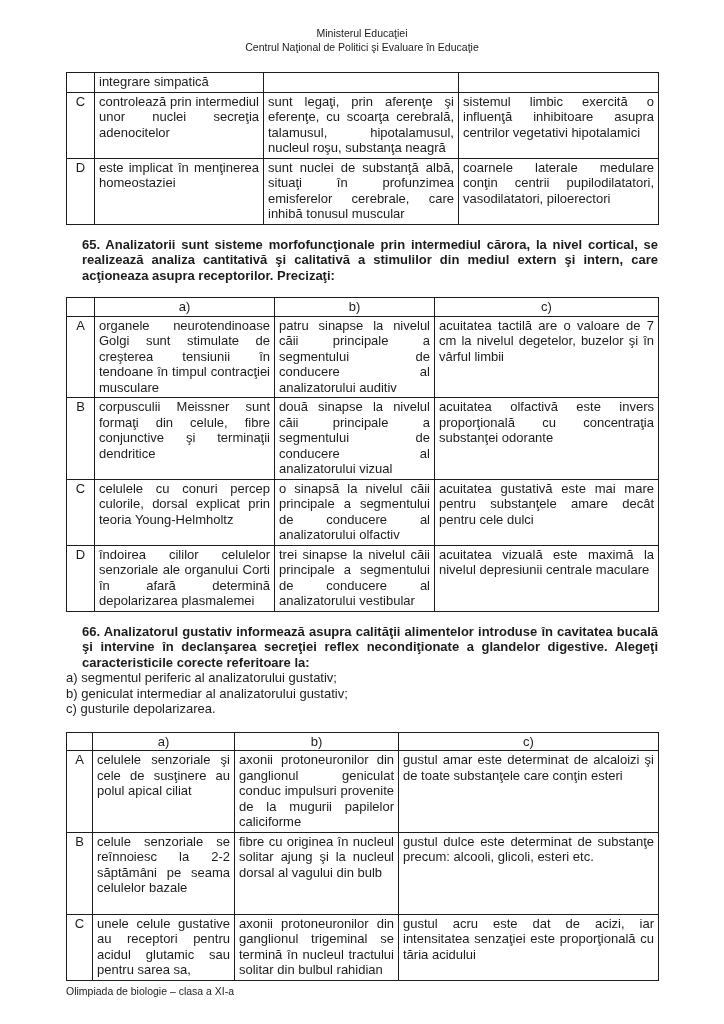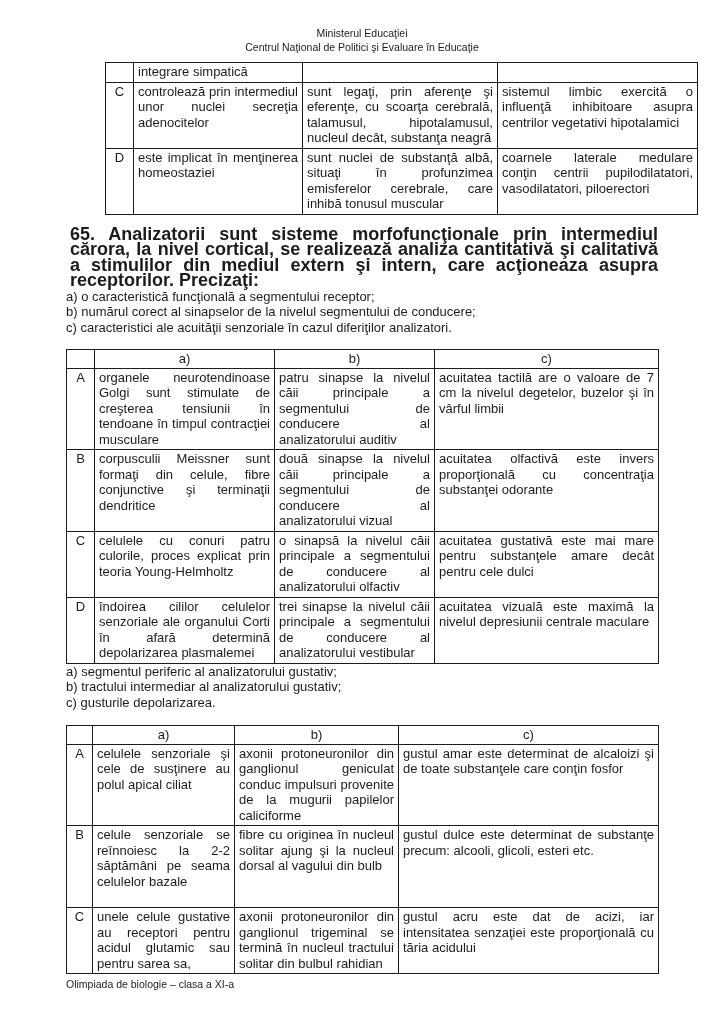--- a/index.html
+++ b/index.html
@@ -4,21 +4,21 @@
 <style>
   html,body { margin:0; padding:0; background:#ffffff; }
   body {
     width:724px; height:1024px;
     font-family:"Liberation Sans", sans-serif;
     color:#1c1c1c;
     overflow:hidden;
   }
   .page { padding:27px 66px 0 66px; }
 
-  .doc-header { text-align:center; font-size:10.5px; line-height:13.5px; margin-bottom:8px; }
+  .doc-header { text-align:center; font-size:10.5px; line-height:13.5px; margin-bottom:18px; }
 
   table.tbl {
     border-collapse:collapse;
     width:592px;
     table-layout:fixed;
     font-size:13px;
     line-height:15.5px;
   }
   table.tbl td, table.tbl th {
     border:1.5px solid #1c1c1c;
@@ -26,31 +26,31 @@
     padding:1px 4px 2px 4px;
     text-align:justify;
     font-weight:normal;
     overflow:hidden;
   }
   table.tbl td.letter { text-align:center; padding-left:1px; padding-right:1px; }
   table.tbl th.hdr { text-align:center; padding:1px 2px; }
 
   .stem {
     font-weight:bold;
-    font-size:18px;
+    font-size:13px;
     line-height:15.5px;
     text-align:justify;
-    margin:12px 0 0 4px;
+    margin:12px 0 0 16px;
   }
   .items { font-size:13px; line-height:15.5px; margin:0; }
   .items div { white-space:nowrap; }
 
   .tbl-q65 { margin-top:14px; }
   .tbl-q66 { margin-top:15px; }
-  .tbl-top { margin-top:0;margin-left:39px; }
+  .tbl-top { margin-top:0; }
 
   tr.tall-row td { height:78px; }
 
   .footer-left { font-size:10.5px; line-height:13px; margin-top:4px; }
 </style>
 </head>
 <body>
 
 <div class="page">
 
@@ -69,38 +69,33 @@
     <tbody>
       <tr>
         <td class="letter"></td>
         <td>integrare simpatică</td>
         <td></td>
         <td></td>
       </tr>
       <tr>
         <td class="letter">C</td>
         <td>controlează prin intermediul unor nuclei secreţia adenocitelor</td>
-        <td>sunt legaţi, prin aferenţe şi eferenţe, cu scoarţa cerebrală, talamusul, hipotalamusul, nucleul decât, substanţa neagră</td>
+        <td>sunt legaţi, prin aferenţe şi eferenţe, cu scoarţa cerebrală, talamusul, hipotalamusul, nucleul roşu, substanţa neagră</td>
         <td>sistemul limbic exercită o influenţă inhibitoare asupra centrilor vegetativi hipotalamici</td>
       </tr>
       <tr>
         <td class="letter">D</td>
         <td>este implicat în menţinerea homeostaziei</td>
         <td>sunt nuclei de substanţă albă, situaţi în profunzimea emisferelor cerebrale, care inhibă tonusul muscular</td>
         <td>coarnele laterale medulare conţin centrii pupilodilatatori, vasodilatatori, piloerectori</td>
       </tr>
     </tbody>
   </table>
 
   <p class="stem">65. Analizatorii sunt sisteme morfofuncţionale prin intermediul cărora, la nivel cortical, se realizează analiza cantitativă şi calitativă a stimulilor din mediul extern şi intern, care acţioneaza asupra receptorilor. Precizaţi:</p>
-  <div class="items">
-    <div>a) o caracteristică funcţională a segmentului receptor;</div>
-    <div>b) numărul corect al sinapselor de la nivelul segmentului de conducere;</div>
-    <div>c) caracteristici ale acuităţii senzoriale în cazul diferiţilor analizatori.</div>
-  </div>
 
   <table class="tbl tbl-q65">
     <colgroup>
         <col style="width:28px">
         <col style="width:180px">
         <col style="width:160px">
         <col style="width:224px">
       </colgroup>
     <tbody>
       <tr>
@@ -116,36 +111,37 @@
         <td>acuitatea tactilă are o valoare de 7 cm la nivelul degetelor, buzelor şi în vârful limbii</td>
       </tr>
       <tr>
         <td class="letter">B</td>
         <td>corpusculii Meissner sunt formaţi din celule, fibre conjunctive şi terminaţii dendritice</td>
         <td>două sinapse la nivelul căii principale a segmentului de conducere al analizatorului vizual</td>
         <td>acuitatea olfactivă este invers proporţională cu concentraţia substanţei odorante</td>
       </tr>
       <tr>
         <td class="letter">C</td>
-        <td>celulele cu conuri patru culorile, proces explicat prin teoria Young-Helmholtz</td>
+        <td>celulele cu conuri percep culorile, dorsal explicat prin teoria Young-Helmholtz</td>
         <td>o sinapsă la nivelul căii principale a segmentului de conducere al analizatorului olfactiv</td>
         <td>acuitatea gustativă este mai mare pentru substanţele amare decât pentru cele dulci</td>
       </tr>
       <tr>
         <td class="letter">D</td>
         <td>îndoirea cililor celulelor senzoriale ale organului Corti în afară determină depolarizarea plasmalemei</td>
         <td>trei sinapse la nivelul căii principale a segmentului de conducere al analizatorului vestibular</td>
         <td>acuitatea vizuală este maximă la nivelul depresiunii centrale maculare</td>
       </tr>
     </tbody>
   </table>
 
+  <p class="stem">66. Analizatorul gustativ informează asupra calităţii alimentelor introduse în cavitatea bucală şi intervine în declanşarea secreţiei reflex necondiţionate a glandelor digestive. Alegeţi caracteristicile corecte referitoare la:</p>
   <div class="items">
     <div>a) segmentul periferic al analizatorului gustativ;</div>
-    <div>b) tractului intermediar al analizatorului gustativ;</div>
+    <div>b) geniculat intermediar al analizatorului gustativ;</div>
     <div>c) gusturile depolarizarea.</div>
   </div>
 
   <table class="tbl tbl-q66">
     <colgroup>
         <col style="width:26px">
         <col style="width:142px">
         <col style="width:164px">
         <col style="width:260px">
       </colgroup>
@@ -153,21 +149,21 @@
       <tr>
         <th class="hdr"></th>
         <th class="hdr">a)</th>
         <th class="hdr">b)</th>
         <th class="hdr">c)</th>
       </tr>
       <tr>
         <td class="letter">A</td>
         <td>celulele senzoriale şi cele de susţinere au polul apical ciliat</td>
         <td>axonii protoneuronilor din ganglionul geniculat conduc impulsuri provenite de la mugurii papilelor caliciforme</td>
-        <td>gustul amar este determinat de alcaloizi şi de toate substanţele care conţin fosfor</td>
+        <td>gustul amar este determinat de alcaloizi şi de toate substanţele care conţin esteri</td>
       </tr>
       <tr class="tall-row">
         <td class="letter">B</td>
         <td>celule senzoriale se reînnoiesc la 2-2 săptămâni pe seama celulelor bazale</td>
         <td>fibre cu originea în nucleul solitar ajung şi la nucleul dorsal al vagului din bulb</td>
         <td>gustul dulce este determinat de substanţe precum: alcooli, glicoli, esteri etc.</td>
       </tr>
       <tr>
         <td class="letter">C</td>
         <td>unele celule gustative au receptori pentru acidul glutamic sau pentru sarea sa,</td>

